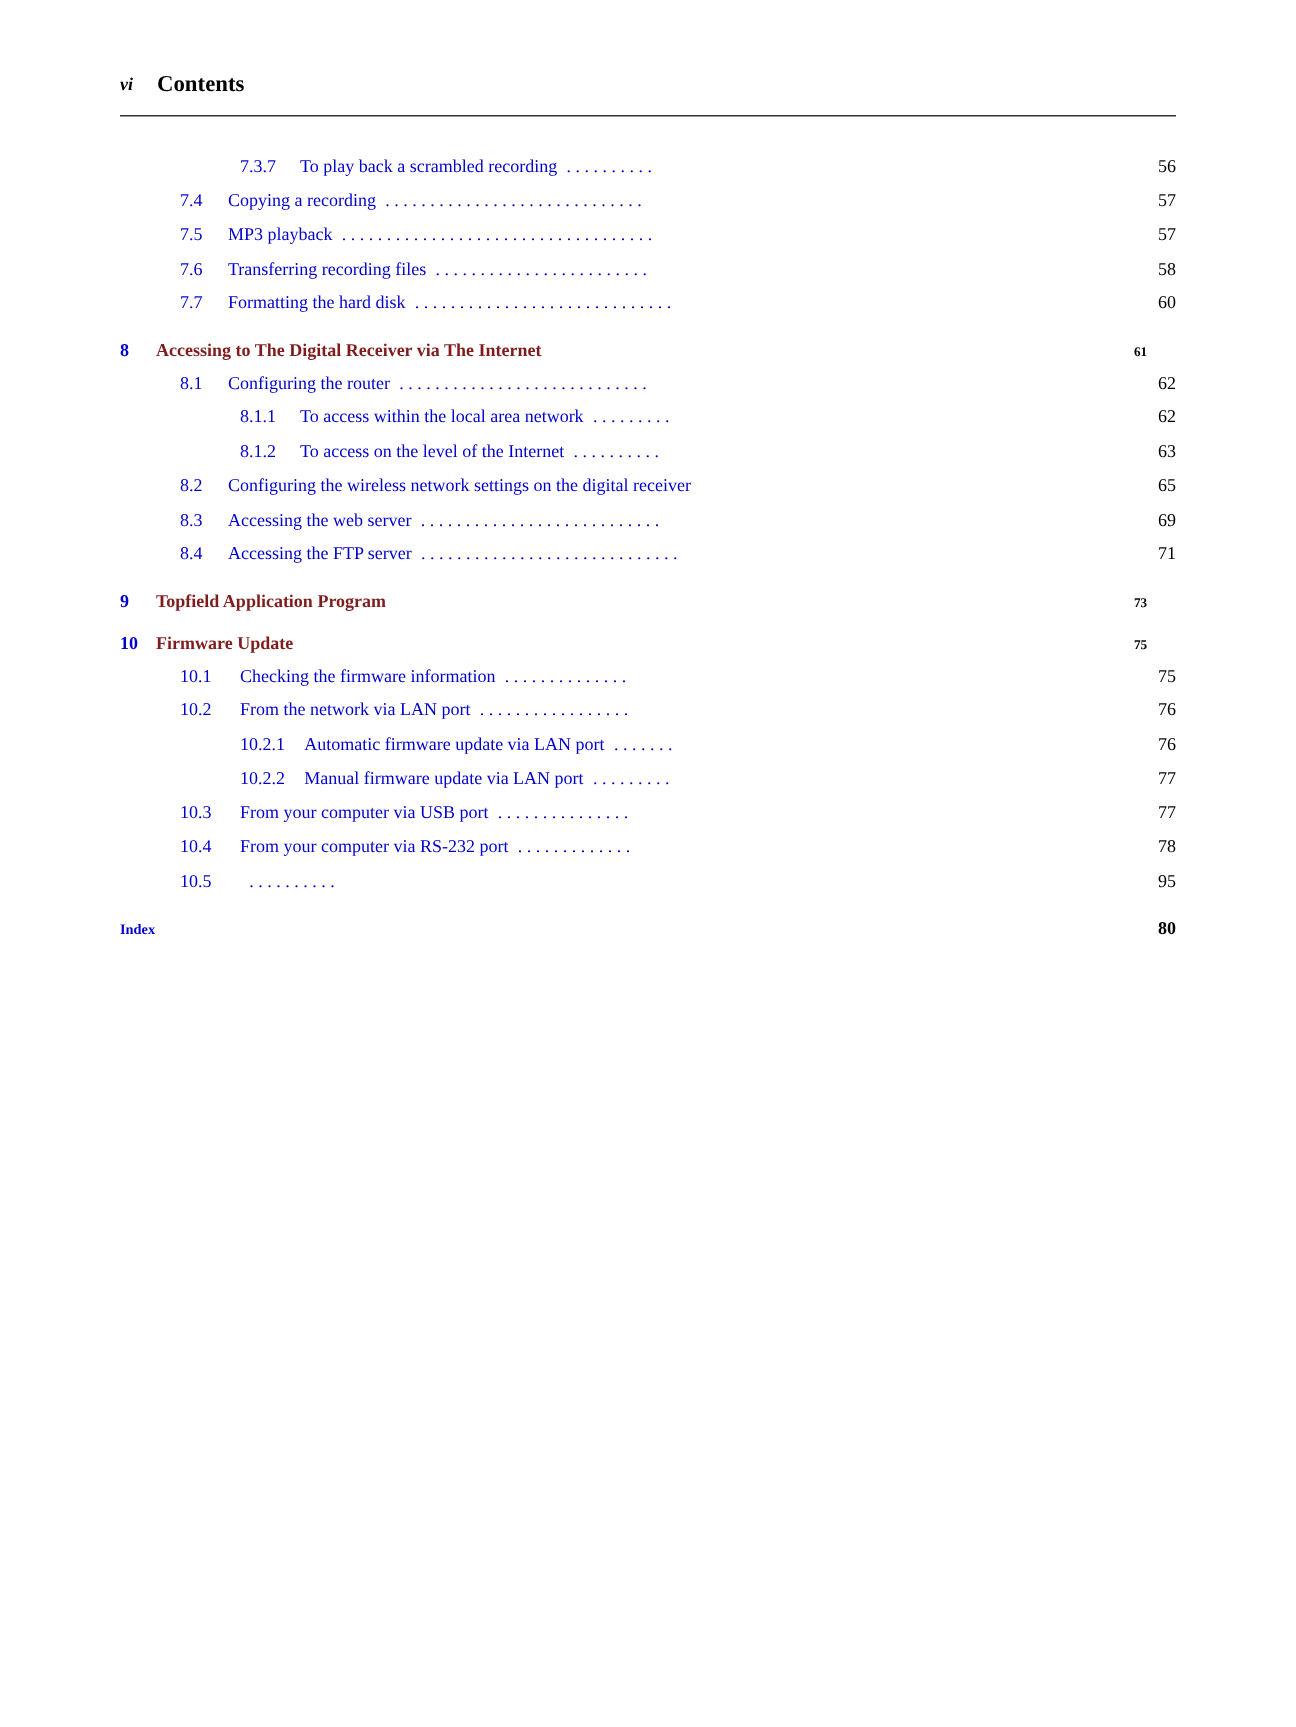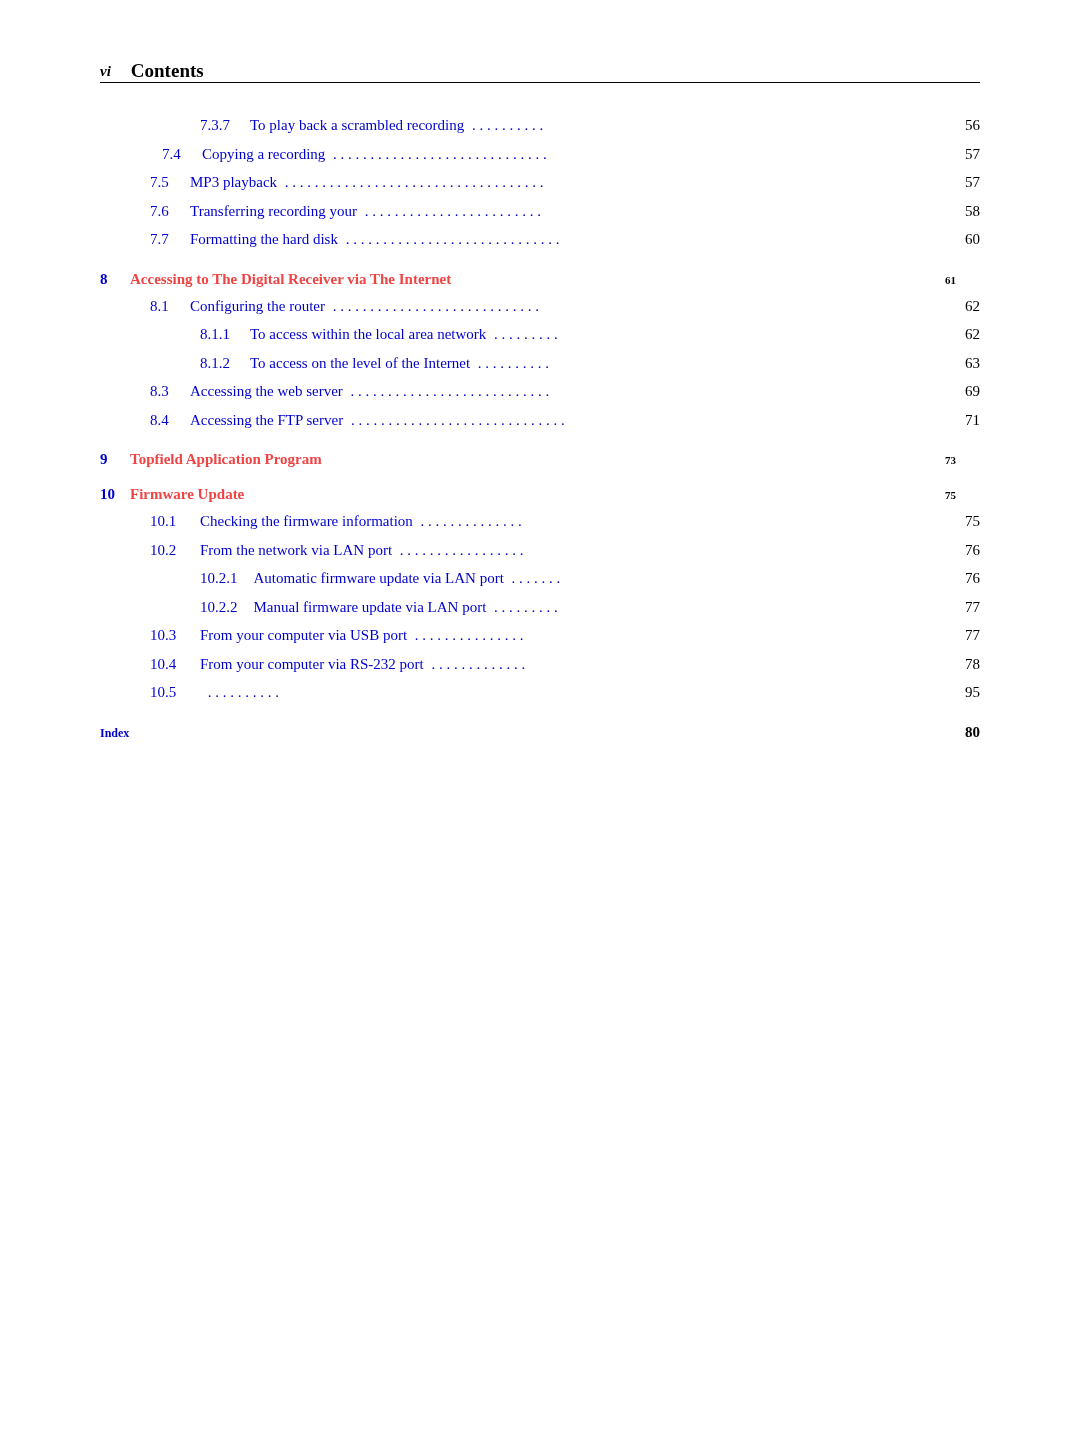--- a/index.html
+++ b/index.html
@@ -14,21 +14,21 @@
       font-size: 15px;
       color: #000000;
       width: 1080px;
       min-height: 1439px;
       padding: 60px 100px 60px 100px;
     }
 
     .page-header {
       display: flex;
       align-items: center;
-      padding-bottom: 0;
+      padding-bottom: 14px;
       border-bottom: 1px solid #000;
       margin-bottom: 30px;
     }
 
     .page-header-roman {
       font-style: italic;
       font-weight: bold;
       margin-right: 20px;
       font-size: 15px;
     }
@@ -57,21 +57,21 @@
       font-weight: bold;
       font-size: 15px;
       color: #0000cc;
       min-width: 30px;
       flex-shrink: 0;
     }
 
     .section-heading-label {
       font-weight: bold;
       font-size: 15px;
-      color: #ef4444;
+      color: #7f1d1d;
       flex: 1;
     }
 
     .section-heading-page {
       font-weight: bold;
       font-size: 11px;
       color: #000000;
       min-width: 35px;
       text-align: left;
     }
@@ -158,40 +158,40 @@
       <span class="entry-text">7.3.7</span>
       <span style="display:inline-block;min-width:20px;"></span>
       <span class="entry-text">To play back a scrambled recording</span>
       <span class="entry-fill">&nbsp;. . . . . . . . . .</span>
     </div>
     <span class="entry-pagenum">56</span>
   </div>
 
   <div class="entry-row indent-1">
     <div class="entry-left">
-      <span class="entry-text" style="min-width:40px;display:inline-block;margin-left:12px;">7.4</span>
+      <span class="entry-text" style="min-width:40px;display:inline-block;">7.4</span>
       <span class="entry-text">Copying a recording</span>
       <span class="entry-fill">&nbsp;. . . . . . . . . . . . . . . . . . . . . . . . . . . . .</span>
     </div>
     <span class="entry-pagenum">57</span>
   </div>
 
   <div class="entry-row indent-1">
     <div class="entry-left">
       <span class="entry-text" style="min-width:40px;display:inline-block;">7.5</span>
       <span class="entry-text">MP3 playback</span>
       <span class="entry-fill">&nbsp;. . . . . . . . . . . . . . . . . . . . . . . . . . . . . . . . . . .</span>
     </div>
     <span class="entry-pagenum">57</span>
   </div>
 
   <div class="entry-row indent-1">
     <div class="entry-left">
       <span class="entry-text" style="min-width:40px;display:inline-block;">7.6</span>
-      <span class="entry-text">Transferring recording your</span>
+      <span class="entry-text">Transferring recording files</span>
       <span class="entry-fill">&nbsp;. . . . . . . . . . . . . . . . . . . . . . . .</span>
     </div>
     <span class="entry-pagenum">58</span>
   </div>
 
   <div class="entry-row indent-1">
     <div class="entry-left">
       <span class="entry-text" style="min-width:40px;display:inline-block;">7.7</span>
       <span class="entry-text">Formatting the hard disk</span>
       <span class="entry-fill">&nbsp;. . . . . . . . . . . . . . . . . . . . . . . . . . . . .</span>
@@ -227,20 +227,27 @@
   <div class="entry-row indent-2">
     <div class="entry-left">
       <span class="entry-text">8.1.2</span>
       <span style="display:inline-block;min-width:20px;"></span>
       <span class="entry-text">To access on the level of the Internet</span>
       <span class="entry-fill">&nbsp;. . . . . . . . . .</span>
     </div>
     <span class="entry-pagenum">63</span>
   </div>
 
+  <div class="entry-row indent-1">
+    <div class="entry-left">
+      <span class="entry-text" style="min-width:40px;display:inline-block;">8.2</span>
+      <span class="entry-text">Configuring the wireless network settings on the digital receiver</span>
+    </div>
+    <span class="entry-pagenum">65</span>
+  </div>
 
   <div class="entry-row indent-1">
     <div class="entry-left">
       <span class="entry-text" style="min-width:40px;display:inline-block;">8.3</span>
       <span class="entry-text">Accessing the web server</span>
       <span class="entry-fill">&nbsp;. . . . . . . . . . . . . . . . . . . . . . . . . . .</span>
     </div>
     <span class="entry-pagenum">69</span>
   </div>
 

